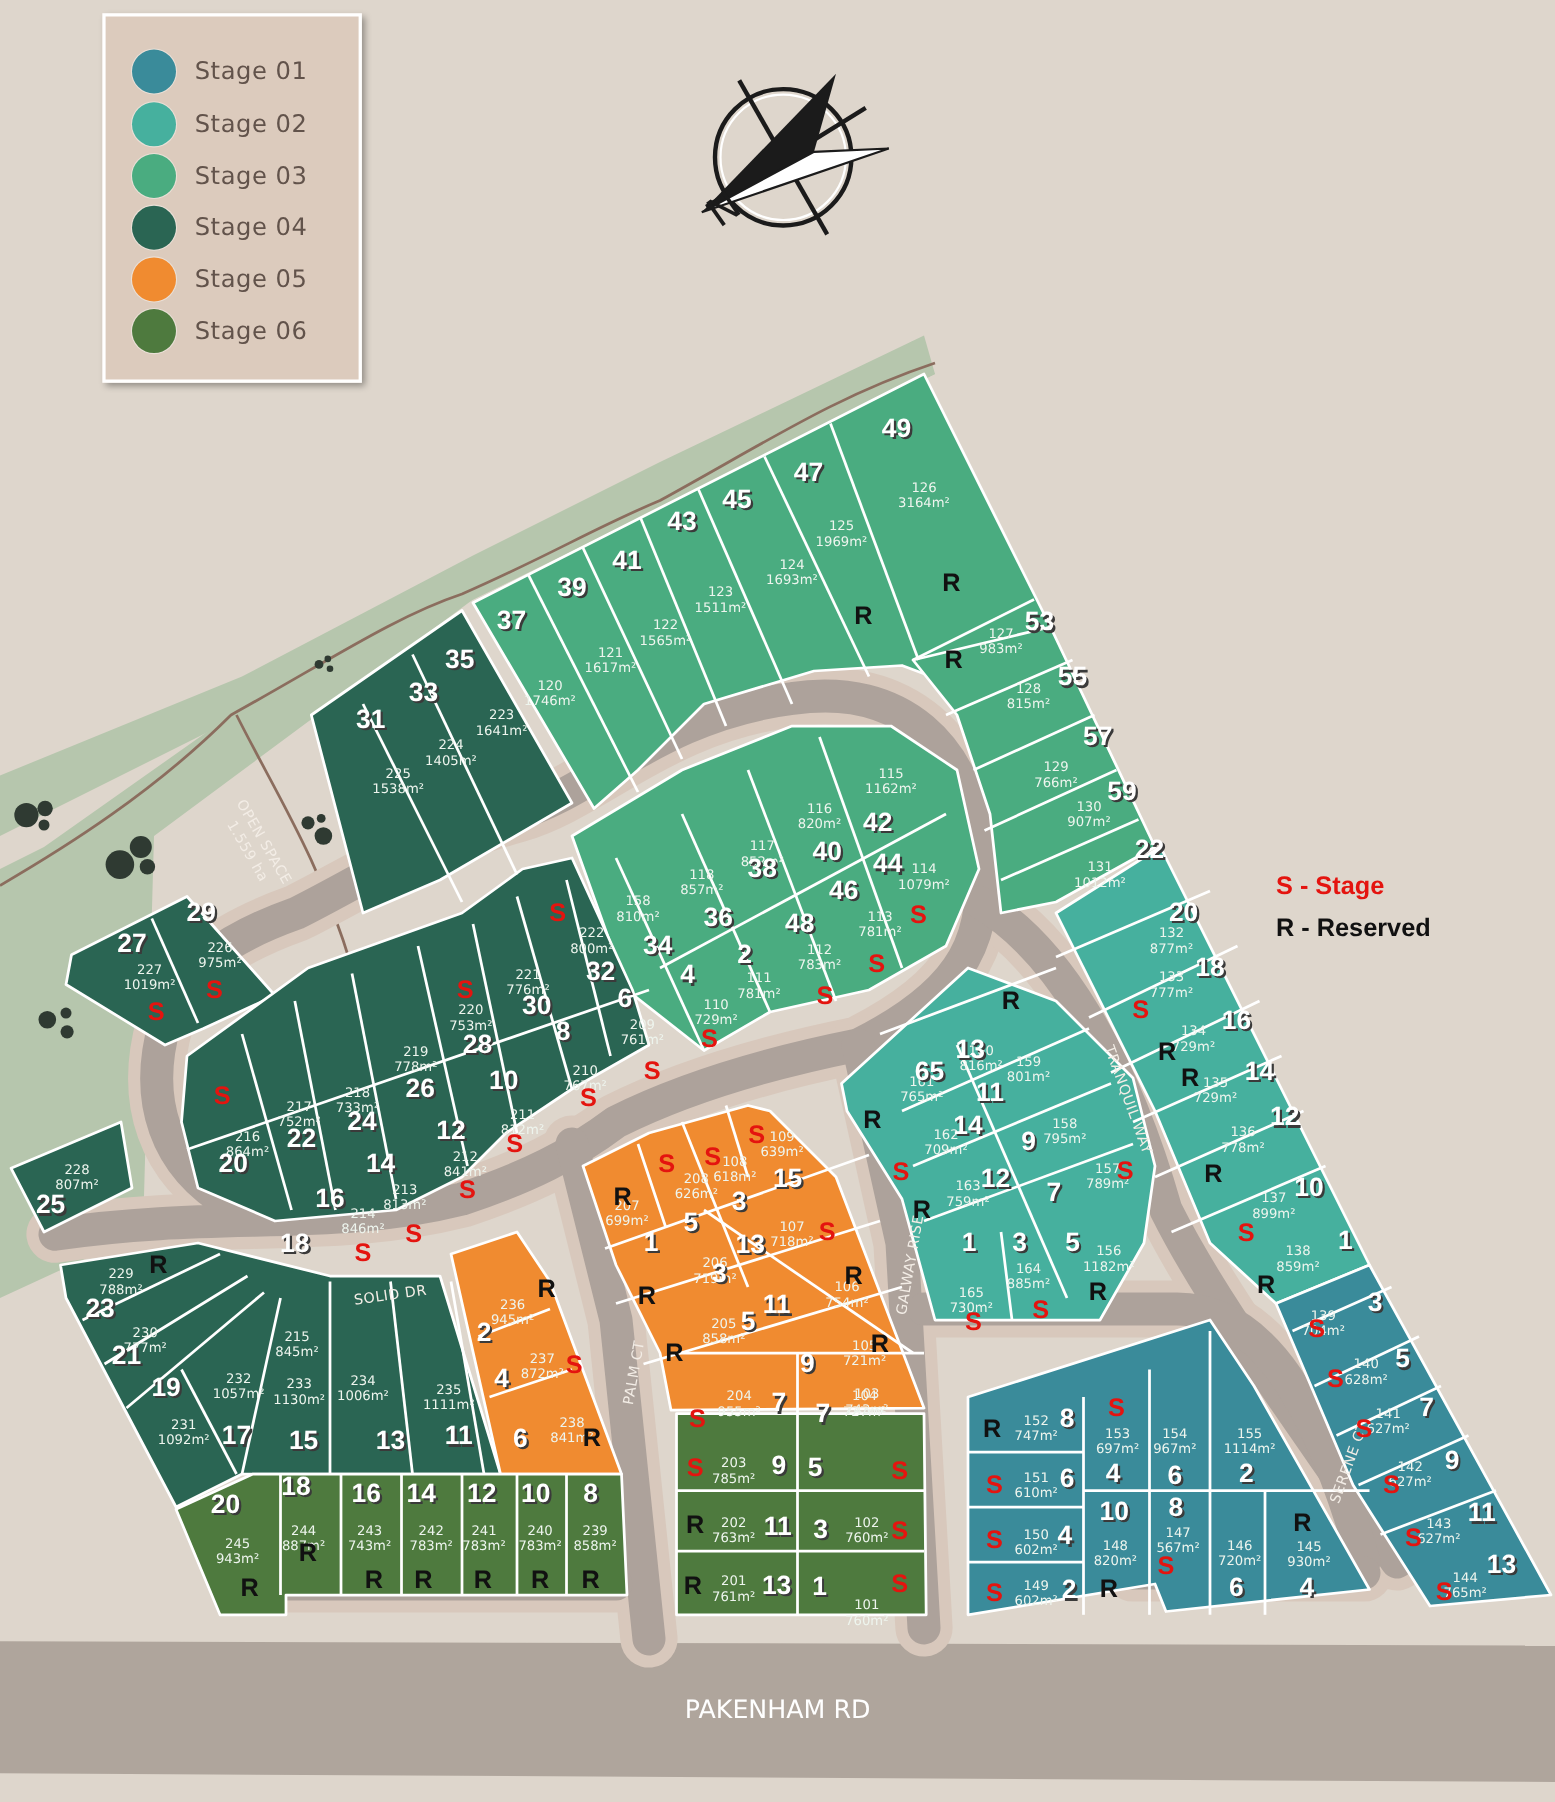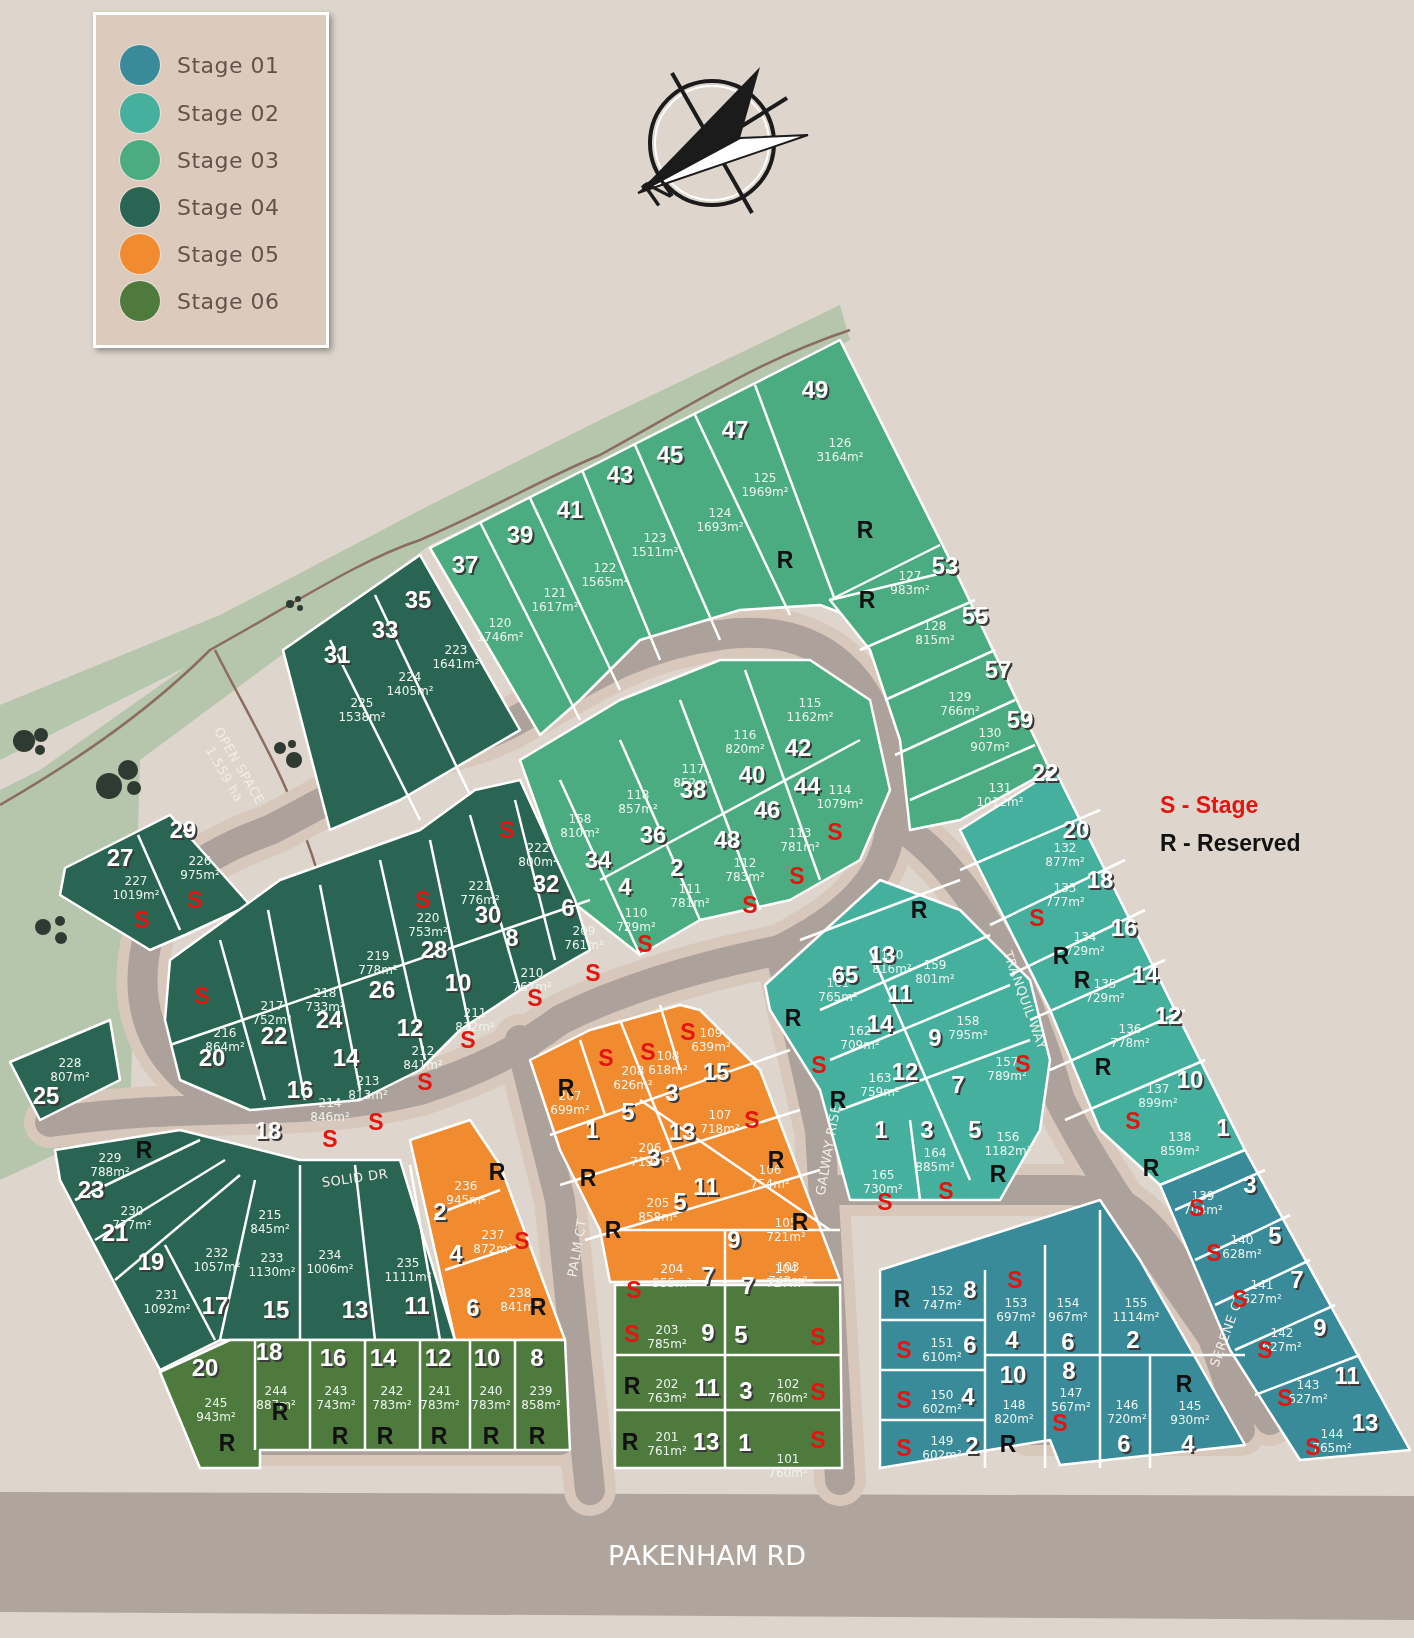--- a/index.html
+++ b/index.html
@@ -220,21 +220,21 @@
 <div class="road-name" style="left:355px;top:1178px;transform:translate(-50%,-50%) rotate(-8deg);">SOLID DR</div>
 <div class="road-name" style="left:577px;top:1248px;transform:translate(-50%,-50%) rotate(-80deg);">PALM CT</div>
 <div class="road-name" style="left:828px;top:1150px;transform:translate(-50%,-50%) rotate(-80deg);">GALWAY RISE</div>
 <div class="road-name" style="left:1025px;top:1000px;transform:translate(-50%,-50%) rotate(70deg);">TRANQUIL WAY</div>
 <div class="road-name" style="left:1227px;top:1330px;transform:translate(-50%,-50%) rotate(-70deg);">SERENE CT</div>
 <div class="road-name" style="left:232px;top:770px;transform:translate(-50%,-50%) rotate(60deg);text-align:center;line-height:17px;">
   <span>OPEN SPACE</span><br>
   <span>1.559 ha</span>
 </div>
 
-<div style="position:absolute;left:707px;top:1555px;transform:translate(-50%,-50%);font-family:'DejaVu Sans',sans-serif;font-size:27px;color:#fff;">PAKENHAM RD</div>
+<div style="position:absolute;left:707px;top:1555px;transform:translate(-50%,-50%);font-family:'DejaVu Sans',sans-serif;font-size:23px;color:#fff;">PAKENHAM RD</div>
 
 <div id="lot-labels">
     <div class="lbl area" style="left: 840px; top: 450px;">
       <div>126</div>
       <div>3164m²</div>
     </div>
     <div class="lbl num" style="left: 815px; top: 390px;">49</div>
     <div class="lbl st-R" style="left: 865px; top: 530px;">R</div>
     <div class="lbl area" style="left: 765px; top: 485px;">
       <div>125</div>
@@ -334,21 +334,21 @@
       <div>112</div>
       <div>783m²</div>
     </div>
     <div class="lbl num" style="left: 727px; top: 840px;">48</div>
     <div class="lbl st-S" style="left: 750px; top: 905px;">S</div>
     <div class="lbl area" style="left: 690px; top: 896px;">
       <div>111</div>
       <div>781m²</div>
     </div>
     <div class="lbl num" style="left: 677px; top: 868px;">2</div>
-    <div class="lbl area" style="left: 636px; top: 920px;">
+    <div class="lbl area" style="left: 651px; top: 920px;">
       <div>110</div>
       <div>729m²</div>
     </div>
     <div class="lbl num" style="left: 625px; top: 887px;">4</div>
     <div class="lbl st-S" style="left: 645px; top: 944px;">S</div>
     <div class="lbl area" style="left: 362px; top: 710px;">
       <div>225</div>
       <div>1538m²</div>
     </div>
     <div class="lbl num" style="left: 337px; top: 655px;">31</div>

